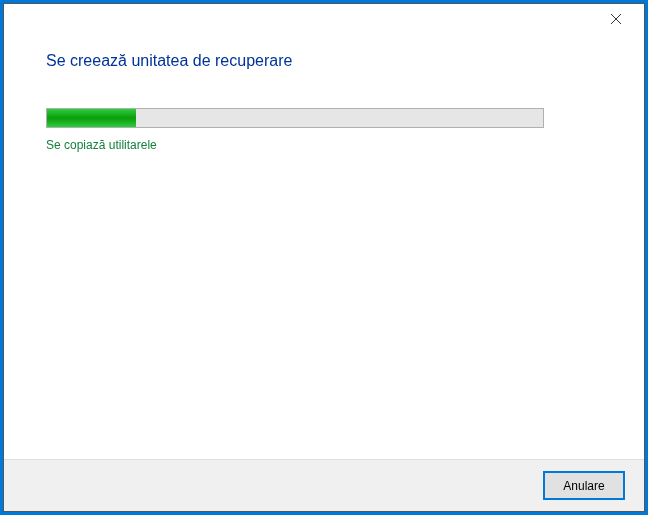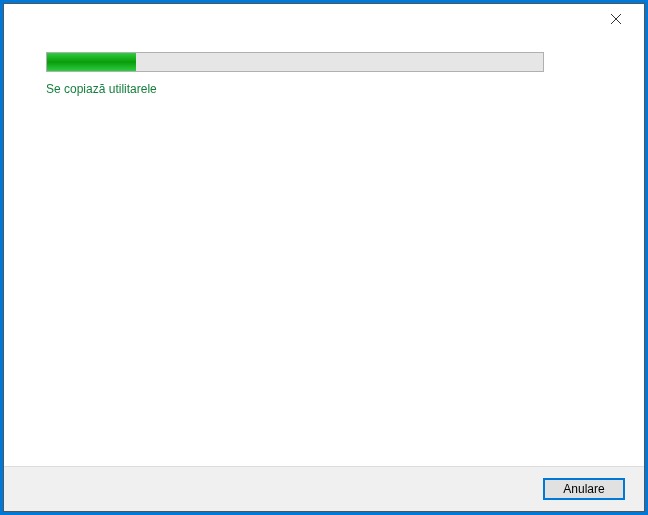--- a/index.html
+++ b/index.html
@@ -97,21 +97,21 @@
     }
     .footer {
       border-top: 1px solid #ddd;
       padding: 12px 20px;
       display: flex;
       justify-content: flex-end;
       background: #f0f0f0;
     }
     .btn {
       min-width: 80px;
-      height: 20px;
+      height: 27px;
       font-size: 12px;
       background: #e1e1e1;
       border: 1px solid #0078d7;
       outline: 1px solid #0078d7;
       cursor: pointer;
       font-family: inherit;
       color: #000;
     }
   </style>
 </head>
@@ -122,20 +122,21 @@
     <div class="close-btn">
       <svg width="10" height="10" viewBox="0 0 10 10">
         <line x1="0" y1="0" x2="10" y2="10" stroke="currentColor" stroke-width="1"></line>
         <line x1="10" y1="0" x2="0" y2="10" stroke="currentColor" stroke-width="1"></line>
       </svg>
     </div>
   </div>
 
 
   <div class="content">
+    <h1 class="main-heading">Se creează unitatea de recuperare</h1>
     <div class="progress-bar-outer">
       <div class="progress-bar-fill" style="width: 18%;"></div>
     </div>
     <div class="status-text">Se copiază utilitarele</div>
   </div>
 
   <div class="footer">
     <button class="btn">Anulare</button>
   </div>
 </div>

